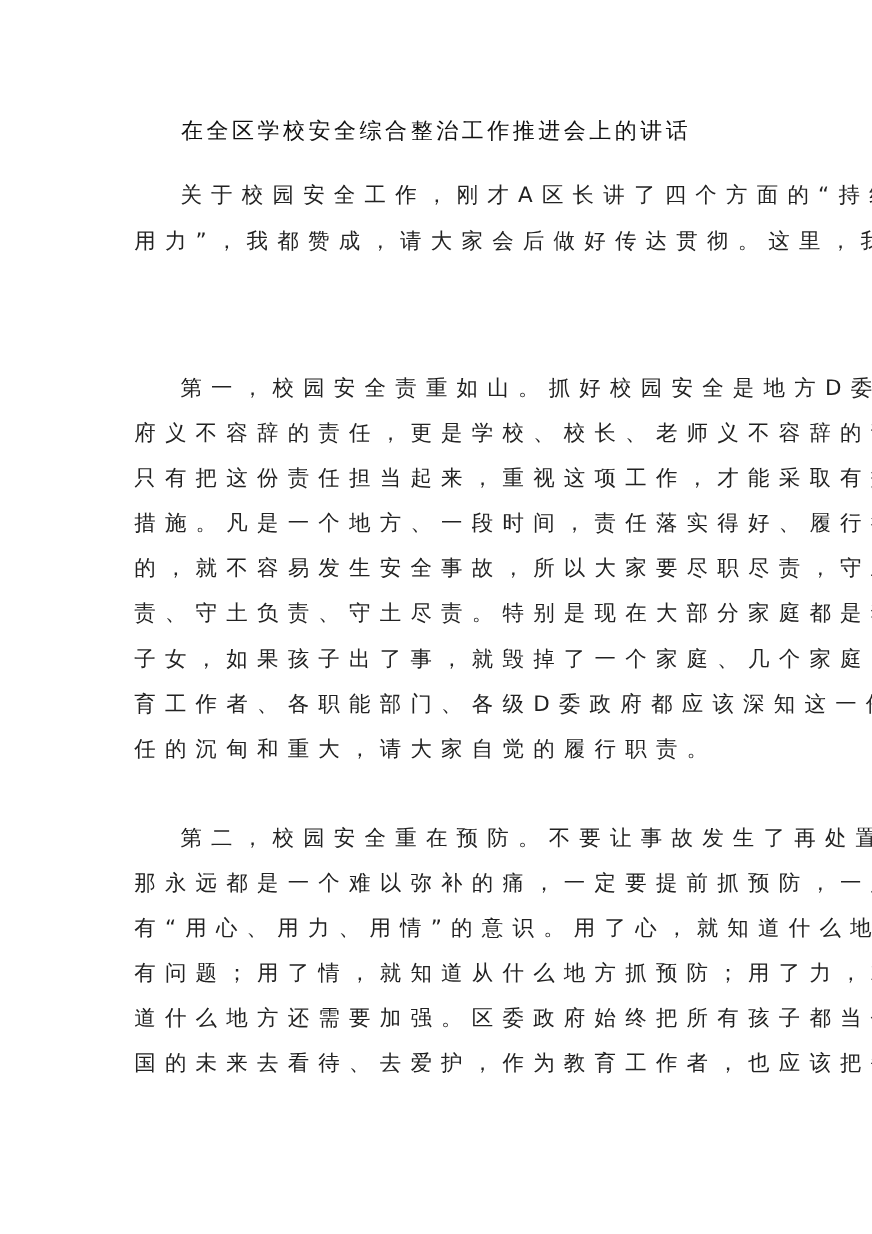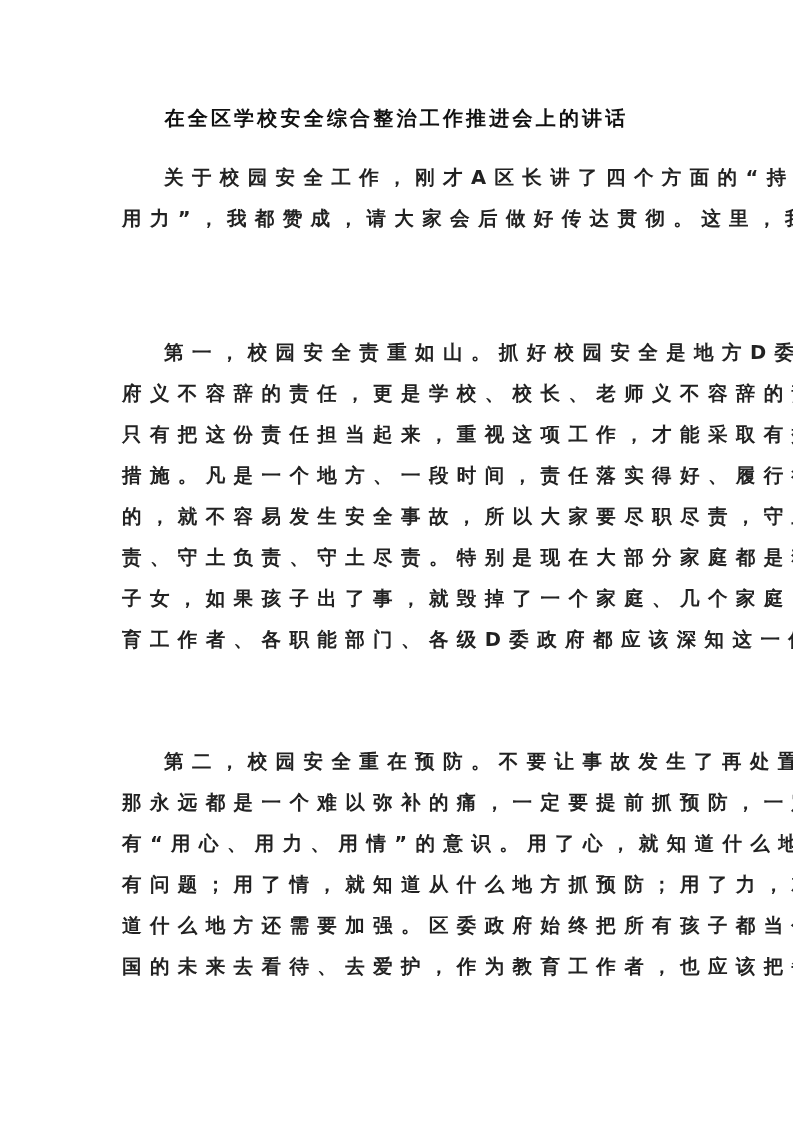--- a/index.html
+++ b/index.html
@@ -1,18 +1,18 @@
 <!DOCTYPE html>
 <html><head>
 <meta charset="utf-8">
 <style>
   html, body { margin: 0; padding: 0; background: #ffffff; }
   body { width: 793px; height: 1122px; position: relative; overflow: hidden;
          font-family: "DejaVu Sans", "Liberation Sans", sans-serif; color: #111; }
-  .page { position: absolute; left: 0; top: 0; width: 793px; height: 890px; background: #fff; font-weight: bold; }
+  .page { position: absolute; left: 0; top: 0; width: 793px; height: 890px; background: #fff; }
   .title { position: absolute; top: 104px; left: 0; width: 793px; text-align: center;
            font-size: 20px; letter-spacing: 3.2px; color: #111; line-height: 28px; }
   .body { position: absolute; left: 122px; width: 560px; }
   .line { display: block; white-space: nowrap; }
 </style>
 </head>
 <body>
 
 <div class="page">
   <div class="title">在全区学校安全综合整治工作推进会上的讲话</div>
@@ -24,20 +24,21 @@
 
   <div class="body" style="top:332px;">
     <span class="line" style="padding-left:42px;">第一，校园安全责重如山。抓好校园安全是地方D委政</span>
     <span class="line">府义不容辞的责任，更是学校、校长、老师义不容辞的责任，</span>
     <span class="line">只有把这份责任担当起来，重视这项工作，才能采取有效的</span>
     <span class="line">措施。凡是一个地方、一段时间，责任落实得好、履行得好</span>
     <span class="line">的，就不容易发生安全事故，所以大家要尽职尽责，守土有</span>
     <span class="line">责、守土负责、守土尽责。特别是现在大部分家庭都是独生</span>
     <span class="line">子女，如果孩子出了事，就毁掉了一个家庭、几个家庭。教</span>
     <span class="line">育工作者、各职能部门、各级D委政府都应该深知这一份责</span>
+    <span class="line">任的沉甸和重大，请大家自觉的履行职责。</span>
   </div>
 
   <div class="body" style="top:741px;">
     <span class="line" style="padding-left:42px;">第二，校园安全重在预防。不要让事故发生了再处置，</span>
     <span class="line">那永远都是一个难以弥补的痛，一定要提前抓预防，一定要</span>
     <span class="line">有“用心、用力、用情”的意识。用了心，就知道什么地方</span>
     <span class="line">有问题；用了情，就知道从什么地方抓预防；用了力，就知</span>
     <span class="line">道什么地方还需要加强。区委政府始终把所有孩子都当作祖</span>
     <span class="line">国的未来去看待、去爱护，作为教育工作者，也应该把每个</span>
   </div>

